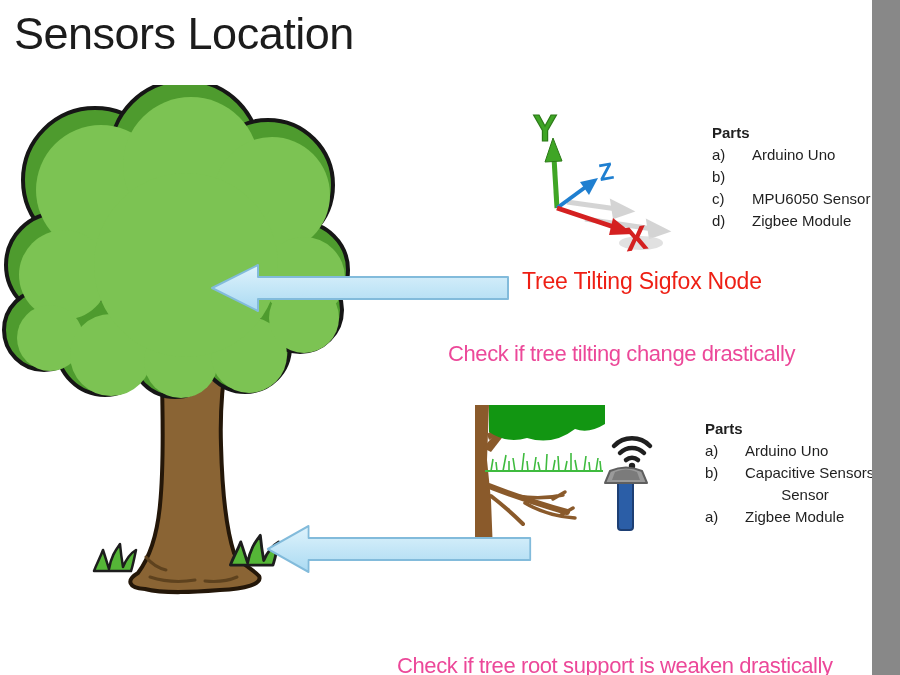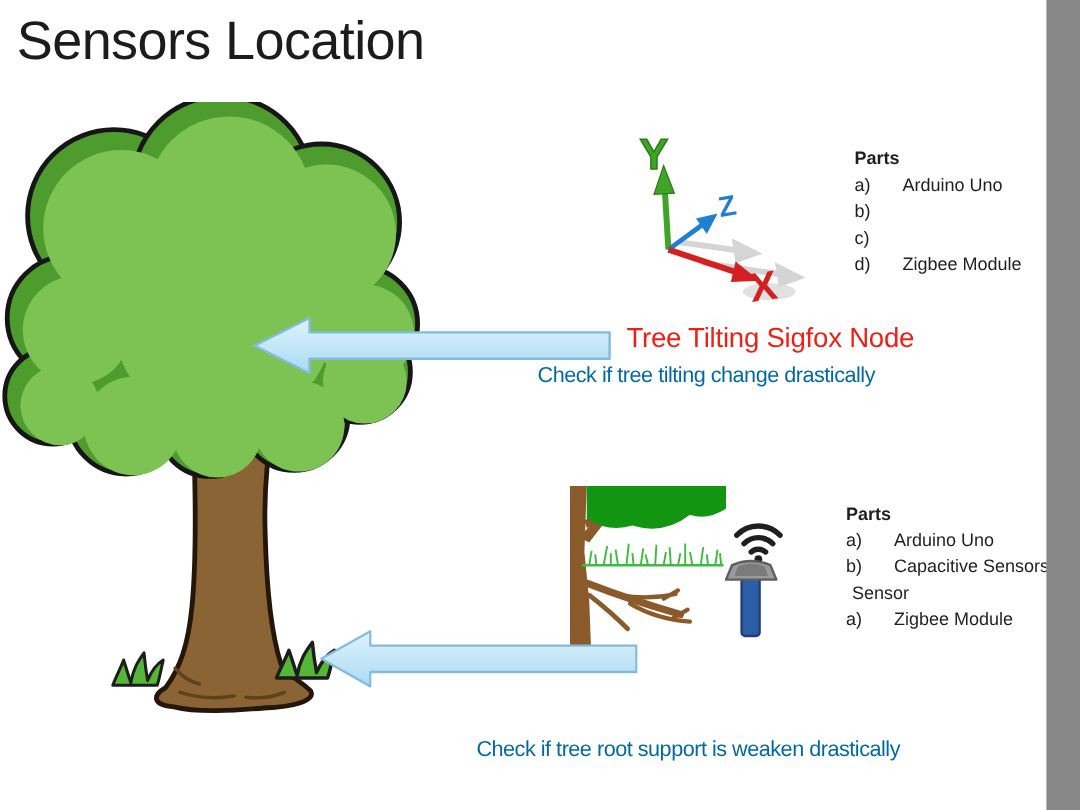--- a/index.html
+++ b/index.html
@@ -8,23 +8,23 @@
     overflow:hidden;font-family:"Liberation Sans",sans-serif;
   }
   .abs{position:absolute;}
   #title{
     left:14px;top:8px;font-size:45px;font-weight:400;color:#1c1c1c;
     letter-spacing:-0.5px;white-space:nowrap;
   }
   .parts{font-size:15px;color:#1f1f1f;line-height:22px;}
   .parts .heading{font-weight:700;}
   .parts-row{display:grid;grid-template-columns:40px 1fr;}
-  .parts-row.continuation{display:block;padding-left:5px;}
+  .parts-row.continuation{display:block;padding-left:5px;text-align:center;}
   .red-label{font-size:23px;color:#ee1f14;white-space:nowrap;letter-spacing:-0.2px;}
-  .desc{font-size:18px;color:#0369a1;white-space:nowrap;letter-spacing:-0.4px;}
+  .desc{font-size:22px;color:#ec4899;white-space:nowrap;letter-spacing:-0.4px;margin-top:39px;}
   svg{display:block;}
 </style>
 </head>
 <body>
 
 <div id="slide">
 
   <div id="title" class="abs">Sensors Location</div>
 
   <svg class="abs" style="left:0;top:85px" width="360" height="510" viewBox="0 0 360 510">
@@ -112,20 +112,21 @@
     <div class="heading">Parts</div>
     <div class="parts-row">
       <span>a)</span>
         <span>Arduino Uno</span>
     </div>
     <div class="parts-row">
       <span>b)</span>
     </div>
     <div class="parts-row">
       <span>c)</span>
+        <span>MPU6050 Sensor</span>
     </div>
     <div class="parts-row">
       <span>d)</span>
         <span>Zigbee Module</span>
     </div>
   </div>
 
   <svg class="abs" style="left:210px;top:262px" width="300" height="52" viewBox="0 0 300 52" preserveAspectRatio="none">
     <defs>
       <linearGradient id="ag1" x1="0" y1="0" x2="0" y2="1">

